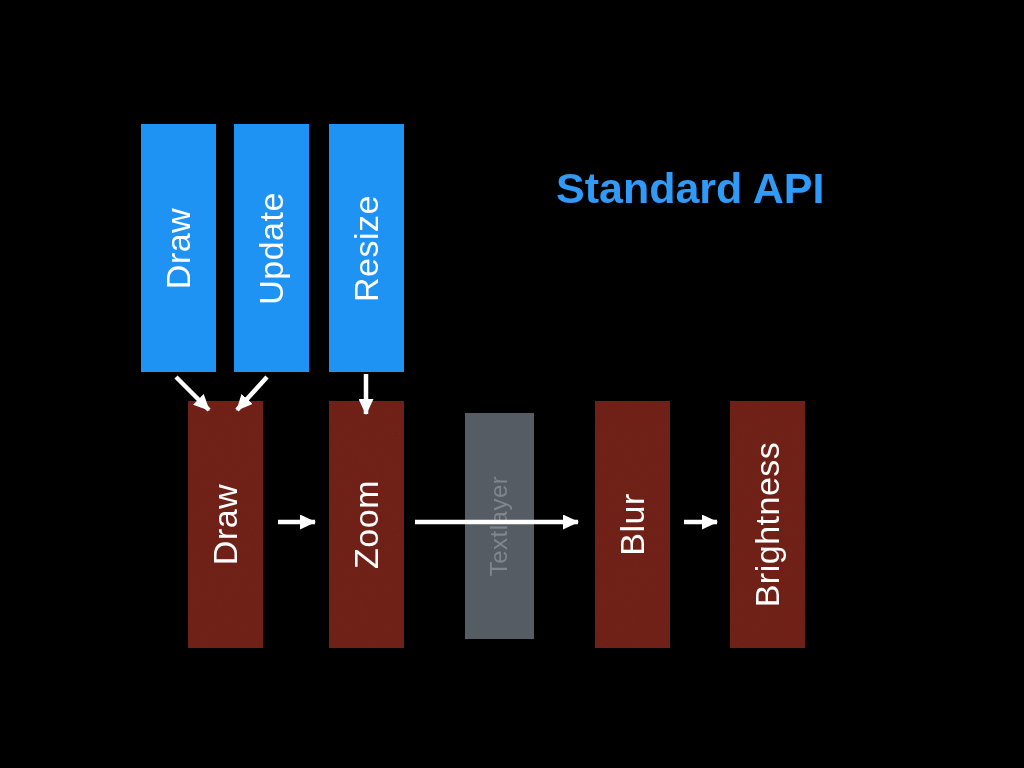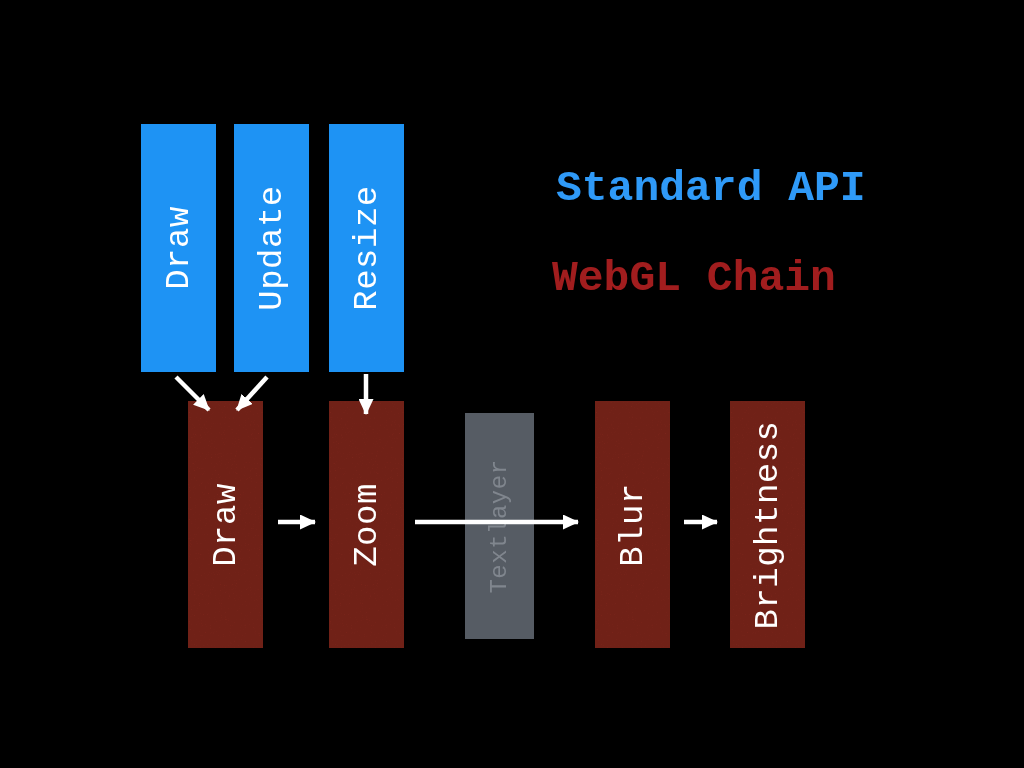--- a/index.html
+++ b/index.html
@@ -1,18 +1,18 @@
 <!DOCTYPE html>
 <html><head>
 <meta charset="utf-8">
 <style>
   html,body{margin:0;padding:0;background:#000;}
   .stage{
     position:relative;width:1024px;height:684px;background:#000;
-    overflow:hidden;font-family:Liberation Mono, monospace;
+    overflow:hidden;font-family:Liberation Sans, sans-serif;
   }
   .box{position:absolute;display:flex;align-items:center;justify-content:center;}
   .api-box{top:124px;width:75px;height:248px;background:#1E93F4;}
   .api-draw{left:141px;}
   .api-update{left:234px;}
   .api-resize{left:329px;}
   .gl-box{top:401px;width:75px;height:247px;background:#8D2A1E;}
   .gl-draw{left:188px;}
   .gl-zoom{left:329px;}
   .gl-blur{left:595px;}
@@ -38,21 +38,20 @@
   <svg class="defs-holder" aria-hidden="true">
     <defs>
       <filter id="boxnoise" x="0" y="0" width="100%" height="100%">
         <feTurbulence type="fractalNoise" baseFrequency="0.8" numOctaves="2" stitchTiles="stitch" result="n"></feTurbulence>
         <feColorMatrix in="n" type="matrix" values="0 0 0 0 0  0 0 0 0 0  0 0 0 0 0  0.8 0.8 0.8 0 0"></feColorMatrix>
       </filter>
     </defs>
   </svg>
 
   <div class="legend legend-standard">Standard API</div>
-  <div class="legend legend-webgl">WebGL Chain</div>
 
   <div class="box api-box api-draw">
     <span class="vtext">Draw</span>
   </div>
   <div class="box api-box api-update">
     <span class="vtext">Update</span>
   </div>
   <div class="box api-box api-resize">
     <span class="vtext">Resize</span>
   </div>

